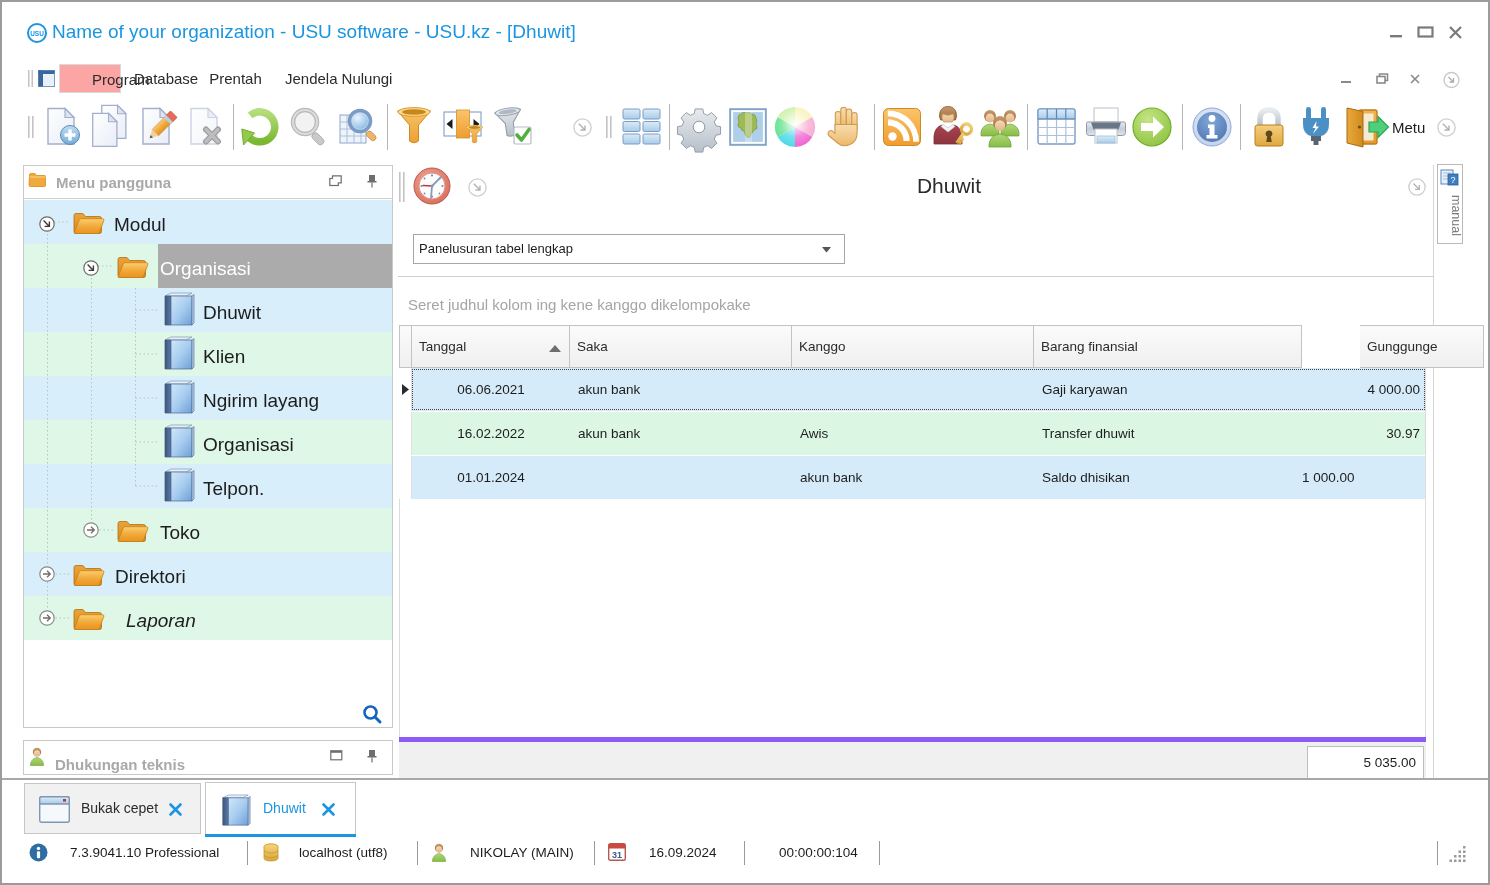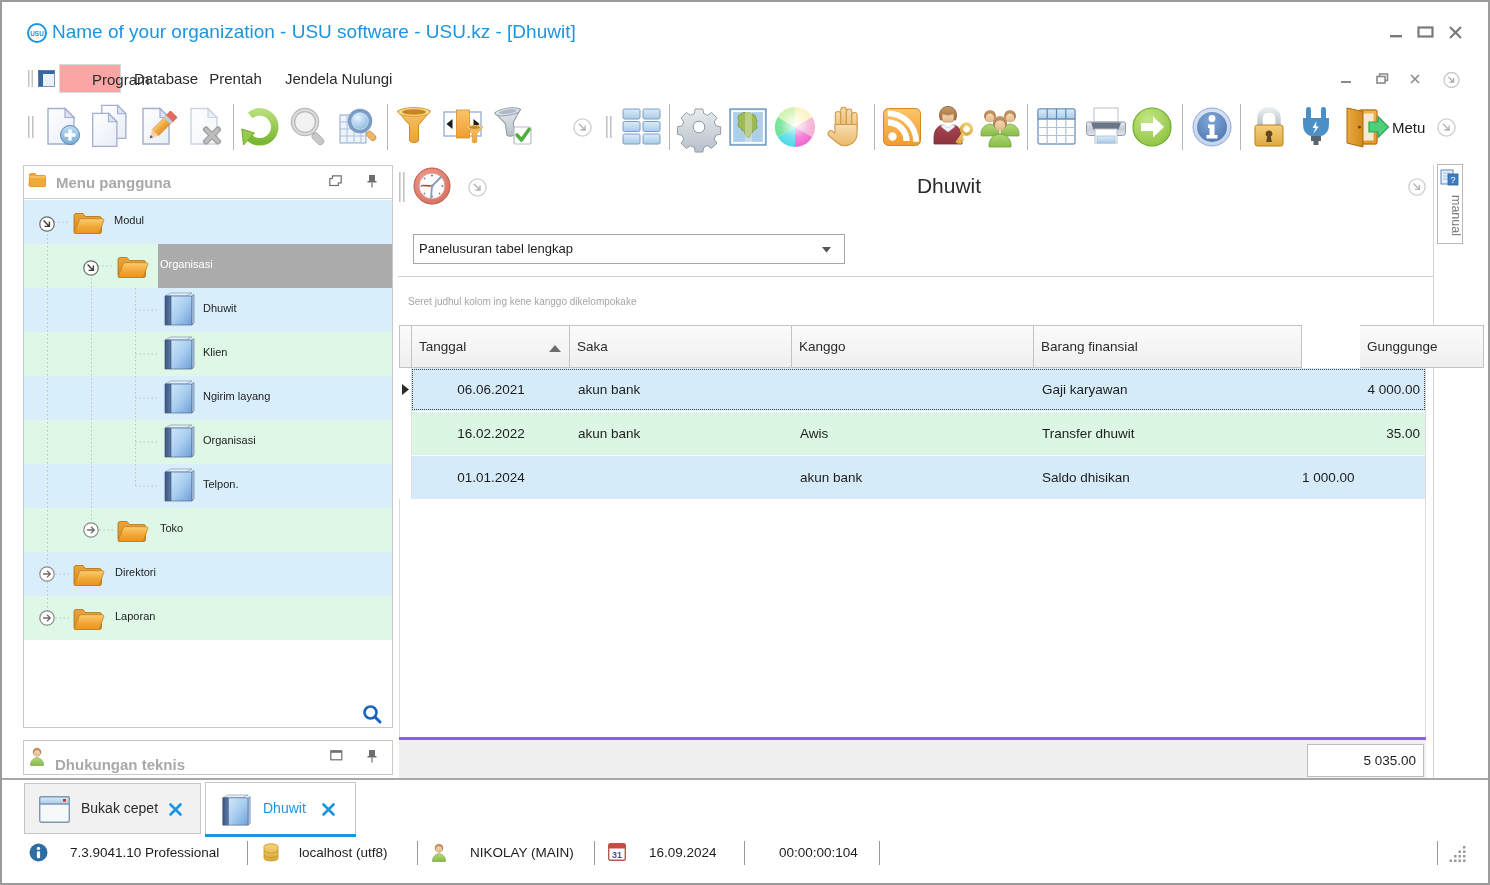--- a/index.html
+++ b/index.html
@@ -14,33 +14,33 @@
 .mi-hl { background:#fca5a5; border:1px solid #d9d9d9;padding-left:32px; }
 
 .tsep { position:absolute; top:104px; height:46px; width:1px; background:#b5b5b5; }
 
 .lpanel { position:absolute; left:23px; top:165px; width:370px; height:563px; border:1px solid #c9c9c9; background:#fff; }
 .lphead { position:absolute; left:0; top:0; width:368px; height:33px; background:#fff; border-bottom:1px solid #d0d0d0; }
 .lphead .t { position:absolute; left:32px; top:8px; font-size:15px; font-weight:bold; color:#a9a9a9; }
 .trow { position:absolute; left:0; width:368px; height:44px; }
 .t-blue { background:#d9eefb; }
 .t-green { background:#def7e6; }
-.tlabel { position:absolute; top:14px; font-size:11px; color:#1d1d1d;text-align:right; }
+.tlabel { position:absolute; top:14px; font-size:19px; color:#1d1d1d;text-align:right; }
 .support { position:absolute; left:23px; top:740px; width:370px; height:35px; border:1px solid #c9c9c9; background:#fff; }
 
 .mpanel { position:absolute; left:398px; top:165px; width:1036px; height:614px; background:#fff; border-right:1px solid #d5d5d5; }
 .ptitle { position:absolute; top:174px; left:398px; width:1036px; text-align:center; font-size:21px; color:#2b2b2b; }
 .combo { position:absolute; left:413px; top:234px; width:432px; height:30px; border:1px solid #a6a6a6; background:#fff; font-size:13px; color:#1d1d1d; line-height:28px; padding-left:5px; }
 .hintbar { position:absolute; left:398px; top:276px; width:1036px; height:47px; border-top:1px solid #cfcfcf; }
-.hint { position:absolute; left:10px; top:11px; font-size:10px; color:#a5a5a5; }
+.hint { position:absolute; left:10px; top:11px; font-size:15px; color:#a5a5a5; }
 .ghead { position:absolute; top:0; height:43px; background:linear-gradient(#fbfbfb,#efefef); border:1px solid #c3c3c3; border-left:none; }
 .ghead .txt { position:absolute; left:7px; top:13px; font-size:13.5px; color:#2b2b2b; }
 .grow { position:absolute; height:43px; }
 .gcell { position:absolute; top:0; height:43px; font-size:13.5px; color:#1d1d1d; line-height:43px; }
-.gfoot { position:absolute; left:399px; top:737px; width:1027px; height:41px; background:#f0f0f0; border-top:3px solid #8b5cf6; }
+.gfoot { position:absolute; left:399px; top:737px; width:1027px; height:41px; background:#f0f0f0; border-top:5px solid #8b5cf6; }
 .totbox { position:absolute; left:908px; top:4px; width:117px; height:33px; border:1px solid #bdbdbd; background:#fff; font-size:13.5px; color:#1d1d1d; text-align:right; line-height:31px; padding-right:7px; }
 
 .dockline { position:absolute; left:2px; top:778px; width:1486px; height:2px; background:#a8a8a8; }
 .tab1 { position:absolute; left:24px; top:783px; width:177px; height:51px; background:#f1f1f1; border:1px solid #c6c6c6; }
 .tab2 { position:absolute; left:205px; top:782px; width:151px; height:52px; background:#fff; border:1px solid #c6c6c6; border-bottom:none; }
 .tab2blue { position:absolute; left:205px; top:834px; width:151px; height:3px; background:#1b95e0; }
 .sbtext { position:absolute; top:845px; font-size:13.5px; color:#1d1d1d; }
 .ssep { position:absolute; top:841px; height:24px; width:1px; background:#9a9a9a; }
 svg { position:absolute; overflow:visible; }
 </style>
@@ -612,21 +612,21 @@
 
  <div class="tlabel" style="left:114px;top:214px;">Modul</div>
  <div class="tlabel" style="left:160px;top:258px;color:#fff;">Organisasi</div>
  <div class="tlabel" style="left:203px;top:302px;">Dhuwit</div>
  <div class="tlabel" style="left:203px;top:346px;">Klien</div>
  <div class="tlabel" style="left:203px;top:390px;">Ngirim layang</div>
  <div class="tlabel" style="left:203px;top:434px;">Organisasi</div>
  <div class="tlabel" style="left:203px;top:478px;">Telpon.</div>
  <div class="tlabel" style="left:160px;top:522px;">Toko</div>
  <div class="tlabel" style="left:115px;top:566px;">Direktori</div>
- <div class="tlabel" style="left:115px;top:610px;">Laporan</div>
+ <div class="tlabel" style="left:126px;top:610px;font-style:italic;">Laporan</div>
 
  
  <svg class="abs" style="left:362px;top:704px" width="20" height="20" viewBox="0 0 20 20">
   <circle cx="8.5" cy="8.5" r="6" fill="none" stroke="#1565c0" stroke-width="2.6"></circle>
   <path d="M13 13 L18 18" stroke="#1565c0" stroke-width="3" stroke-linecap="round"></path>
  </svg>
 </div>
 <div class="support"></div>
 <div class="abs" style="left:55px;top:748px;font-size:15px;font-weight:bold;color:#a9a9a9;margin-top:8px;">Dhukungan teknis</div>
 
@@ -715,21 +715,21 @@
  <div class="gcell" style="left:578px;top:368px;">akun bank</div>
  <div class="gcell" style="left:1042px;top:368px;">Gaji karyawan</div>
  <div class="gcell" style="left:1302px;top:368px;width:118px;text-align:right;">4 000.00</div>
 
  <div class="grow" style="left:399px;top:412px;width:1027px;background:#dbf6e2;"></div>
  <div class="abs" style="left:399px;top:412px;width:13px;height:43px;background:#fff;border-right:1px solid #e0e0e0;"></div>
  <div class="gcell" style="left:412px;top:412px;width:158px;text-align:center;">16.02.2022</div>
  <div class="gcell" style="left:578px;top:412px;">akun bank</div>
  <div class="gcell" style="left:800px;top:412px;">Awis</div>
  <div class="gcell" style="left:1042px;top:412px;">Transfer dhuwit</div>
- <div class="gcell" style="left:1302px;top:412px;width:118px;text-align:right;">35.00</div>
+ <div class="gcell" style="left:1302px;top:412px;width:118px;text-align:right;">30.97</div>
 
  <div class="grow" style="left:399px;top:456px;width:1027px;background:#d5ebfa;"></div>
  <div class="abs" style="left:399px;top:456px;width:13px;height:43px;background:#fff;border-right:1px solid #e0e0e0;"></div>
  <div class="gcell" style="left:412px;top:456px;width:158px;text-align:center;">01.01.2024</div>
  <div class="gcell" style="left:800px;top:456px;">akun bank</div>
  <div class="gcell" style="left:1042px;top:456px;">Saldo dhisikan</div>
  <div class="gcell" style="left:1302px;top:456px;width:118px;text-align:left;">1 000.00</div>
 </div>
 <div class="abs" style="left:399px;top:499px;width:1px;height:238px;background:#dcdcdc;"></div>
 <div class="abs" style="left:1425px;top:368px;width:1px;height:369px;background:#dcdcdc;"></div>

